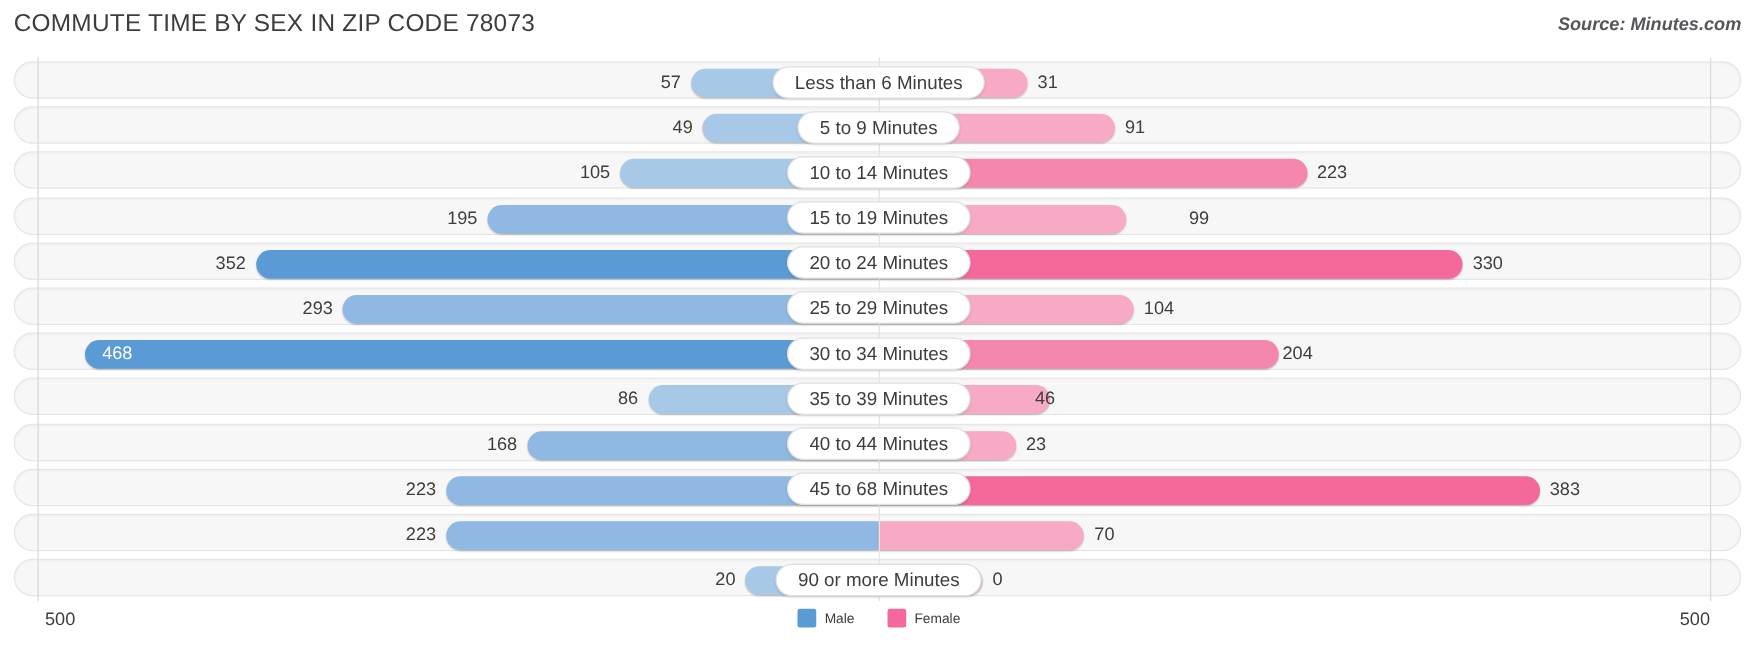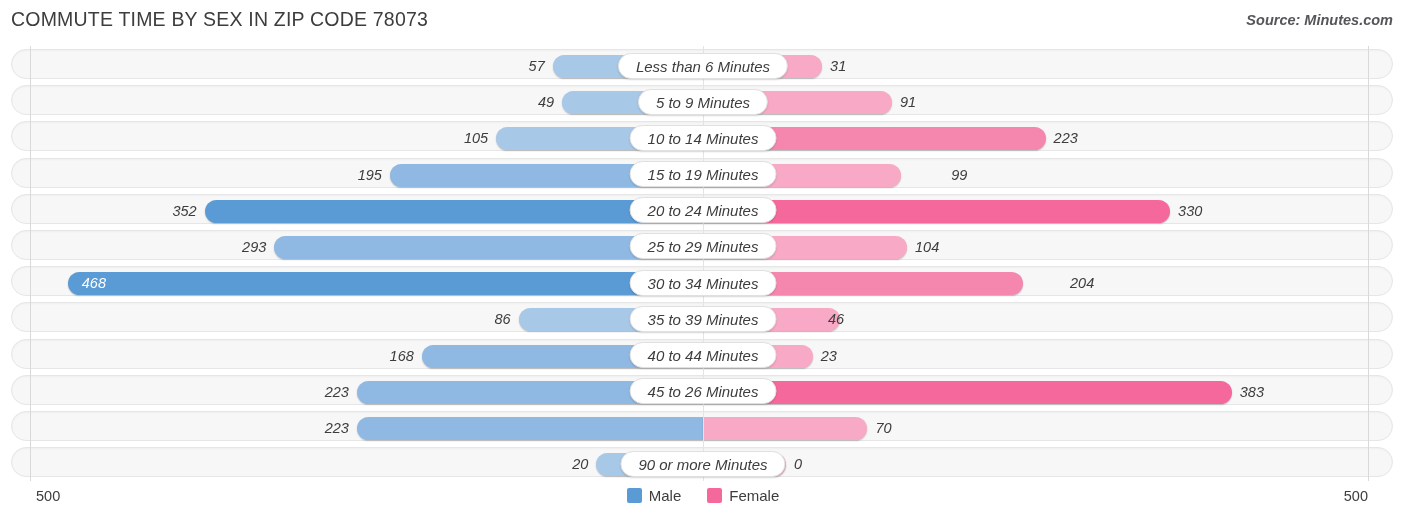--- a/index.html
+++ b/index.html
@@ -49,21 +49,20 @@
     font-weight: 700;
   }
 
   
   .plot {
     position: absolute;
     left: 0;
     top: 46px;
     width: 1406px;
     height: 435px;
-    font-style: italic;
   }
   .gridline {
     position: absolute;
     top: 0;
     bottom: 0;
     width: 1px;
     background: #d9d9d9;
     z-index: 3;
     pointer-events: none;
   }
@@ -178,21 +177,21 @@
     align-items: center;
     gap: 7px;
   }
   .legend-swatch {
     width: 15px;
     height: 15px;
     border-radius: 2px;
     display: block;
   }
   .legend-text {
-    font-size: 15px;
+    font-size: 11px;
     color: #3d3d3d;
   }
 </style>
 </head>
 <body>
 
 <div class="page">
 
   <div class="header">
     <div class="chart-title">COMMUTE TIME BY SEX IN ZIP CODE 78073</div>
@@ -250,21 +249,21 @@
           <div class="bar-val male" style="right: 1139.74px;">293</div>
           <div class="bar female" style="width: 204.056px; background: rgb(248, 169, 198);"></div>
           <div class="bar-val female" style="left: 915.056px;">104</div>
           <div class="pill" style="left: 703px;">25 to 29 Minutes</div>
         </div>
         <div class="row">
           <div class="track"></div>
           <div class="bar male" style="width: 635.24px; background: rgb(91, 155, 213);"></div>
           <div class="bar-val male inside" style="right: auto; left: 81.76px; text-align: left;">468</div>
           <div class="bar female" style="width: 320.456px; background: rgb(245, 135, 174);"></div>
-          <div class="bar-val female" style="left: 1070px; text-align: right;">204</div>
+          <div class="bar-val female" style="left: 1026px; text-align: right;">204</div>
           <div class="pill" style="left: 703px;">30 to 34 Minutes</div>
         </div>
         <div class="row">
           <div class="track"></div>
           <div class="bar male" style="width: 184.48px; background: rgb(168, 200, 232);"></div>
           <div class="bar-val male" style="right: 895.48px;">86</div>
           <div class="bar female" style="width: 136.544px; background: rgb(248, 169, 198);"></div>
           <div class="bar-val female" style="left: 828px;">46</div>
           <div class="pill" style="left: 703px;">35 to 39 Minutes</div>
         </div>
@@ -275,21 +274,21 @@
           <div class="bar female" style="width: 109.772px; background: rgb(248, 169, 198);"></div>
           <div class="bar-val female" style="left: 820.772px;">23</div>
           <div class="pill" style="left: 703px;">40 to 44 Minutes</div>
         </div>
         <div class="row">
           <div class="track"></div>
           <div class="bar male" style="width: 346.14px; background: rgb(143, 185, 227);"></div>
           <div class="bar-val male" style="right: 1057.14px;">223</div>
           <div class="bar female" style="width: 528.812px; background: rgb(244, 104, 156);"></div>
           <div class="bar-val female" style="left: 1239.81px;">383</div>
-          <div class="pill" style="left: 703px;">45 to 26 Minutes</div>
+          <div class="pill" style="left: 703px;">45 to 68 Minutes</div>
         </div>
         <div class="row">
           <div class="track"></div>
           <div class="bar male" style="width: 346.14px; background: rgb(143, 185, 227);"></div>
           <div class="bar-val male" style="right: 1057.14px;">223</div>
           <div class="bar female" style="width: 164.48px; background: rgb(248, 169, 198);"></div>
           <div class="bar-val female" style="left: 875.48px;">70</div>
         </div>
         <div class="row">
           <div class="track"></div>

